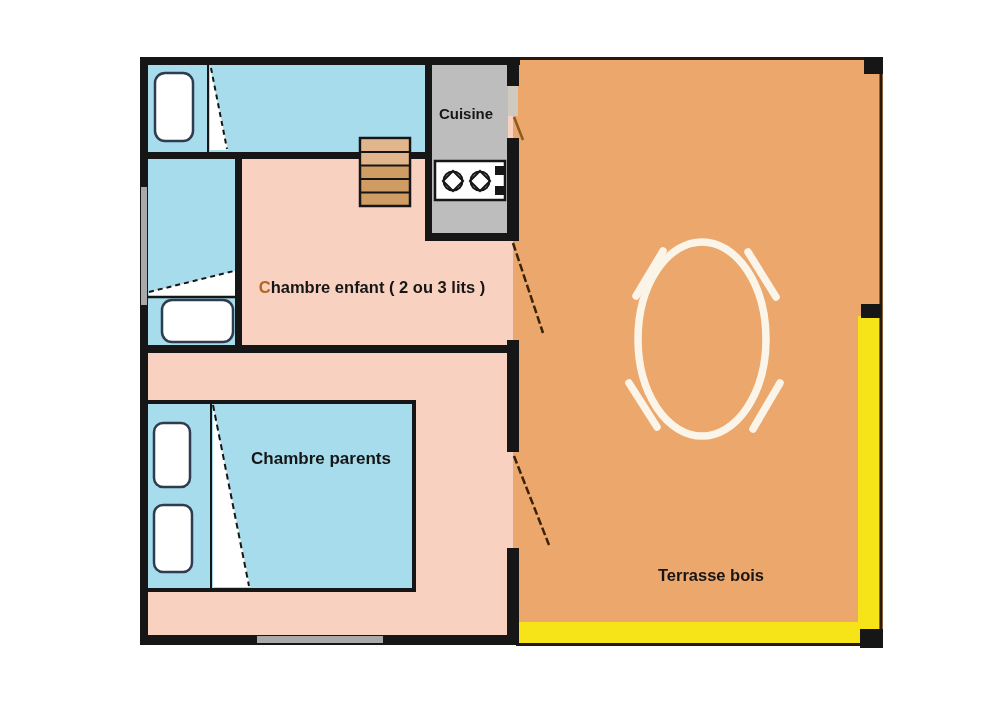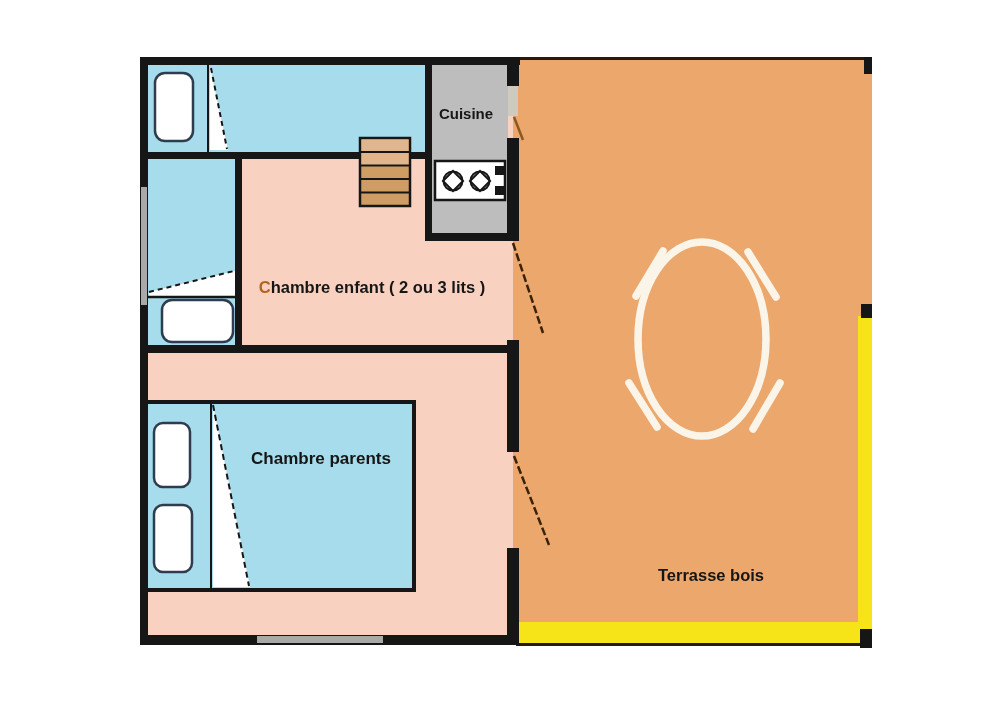--- a/index.html
+++ b/index.html
@@ -1,18 +1,18 @@
 <!DOCTYPE html>
 <html><head>
 <meta charset="utf-8">
 <style>
   html, body { margin: 0; padding: 0; background: #ffffff; }
   #stage {
     position: relative;
-    width: 872px;
+    width: 1000px;
     height: 706px;
     background: #ffffff;
     overflow: hidden;
     font-family: "Liberation Sans", sans-serif;
   }
   svg { display: block; }
   text {
     font-family: "Liberation Sans", sans-serif;
     font-weight: 700;
   }

